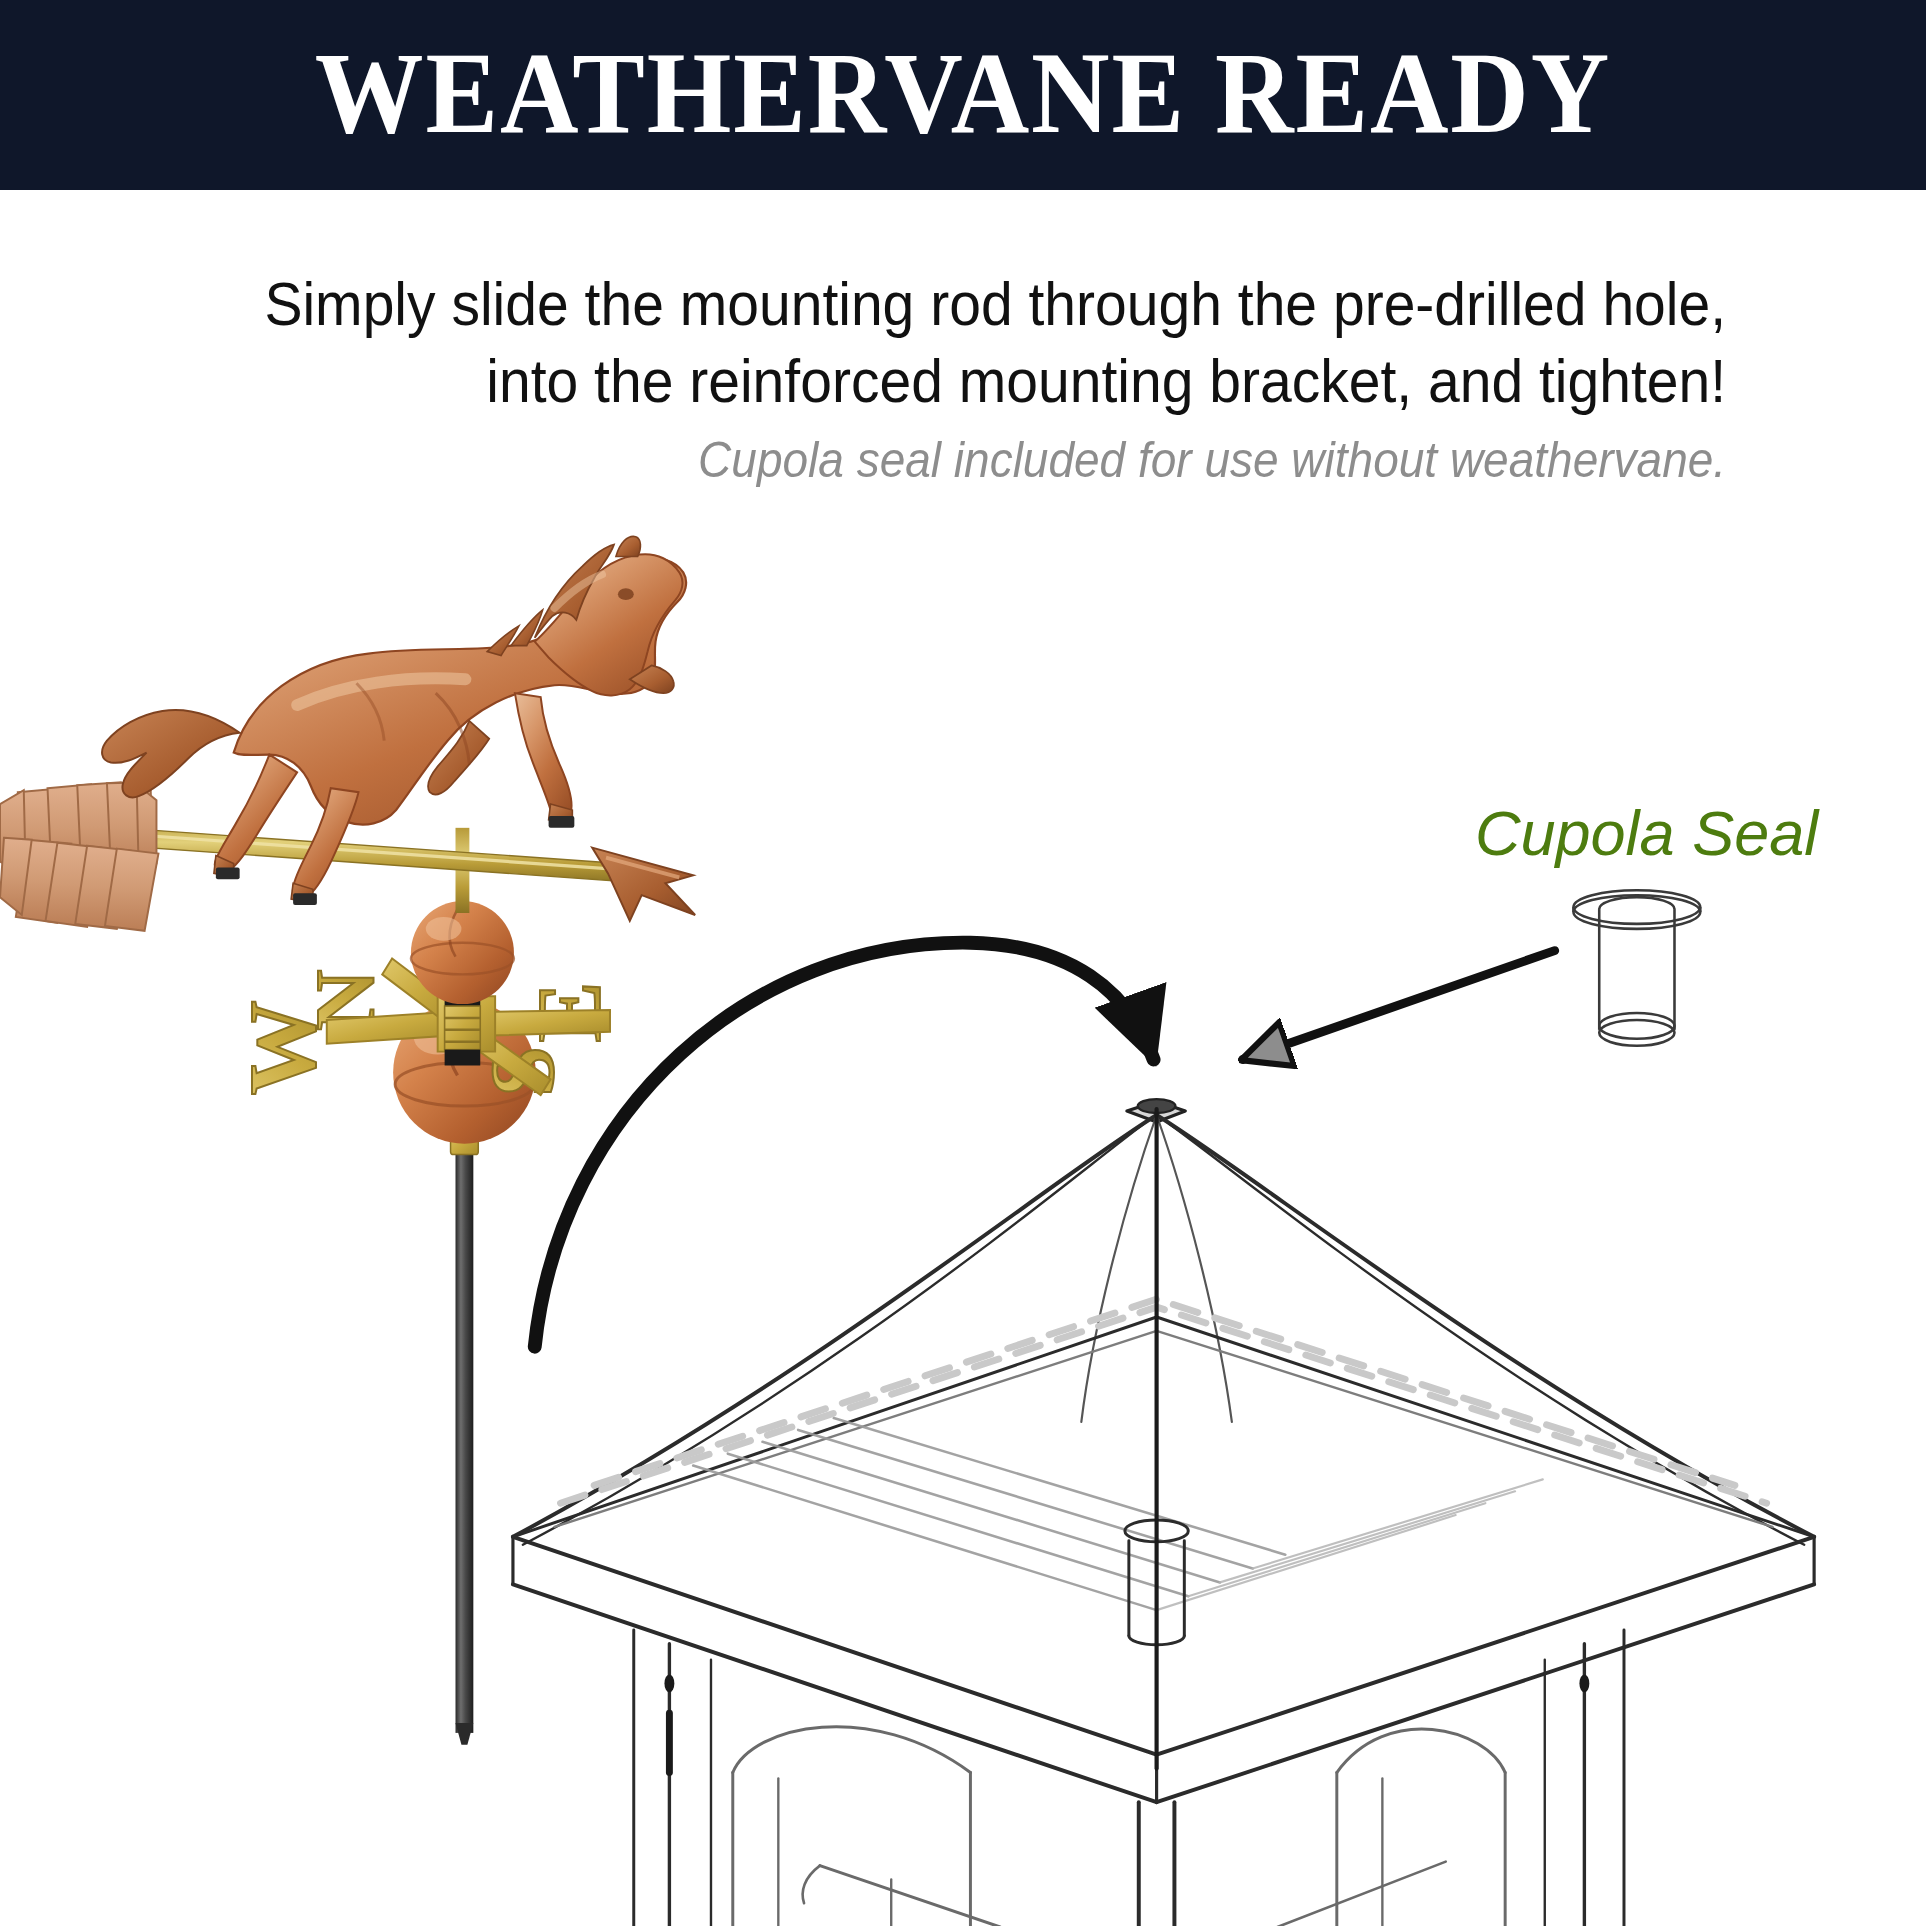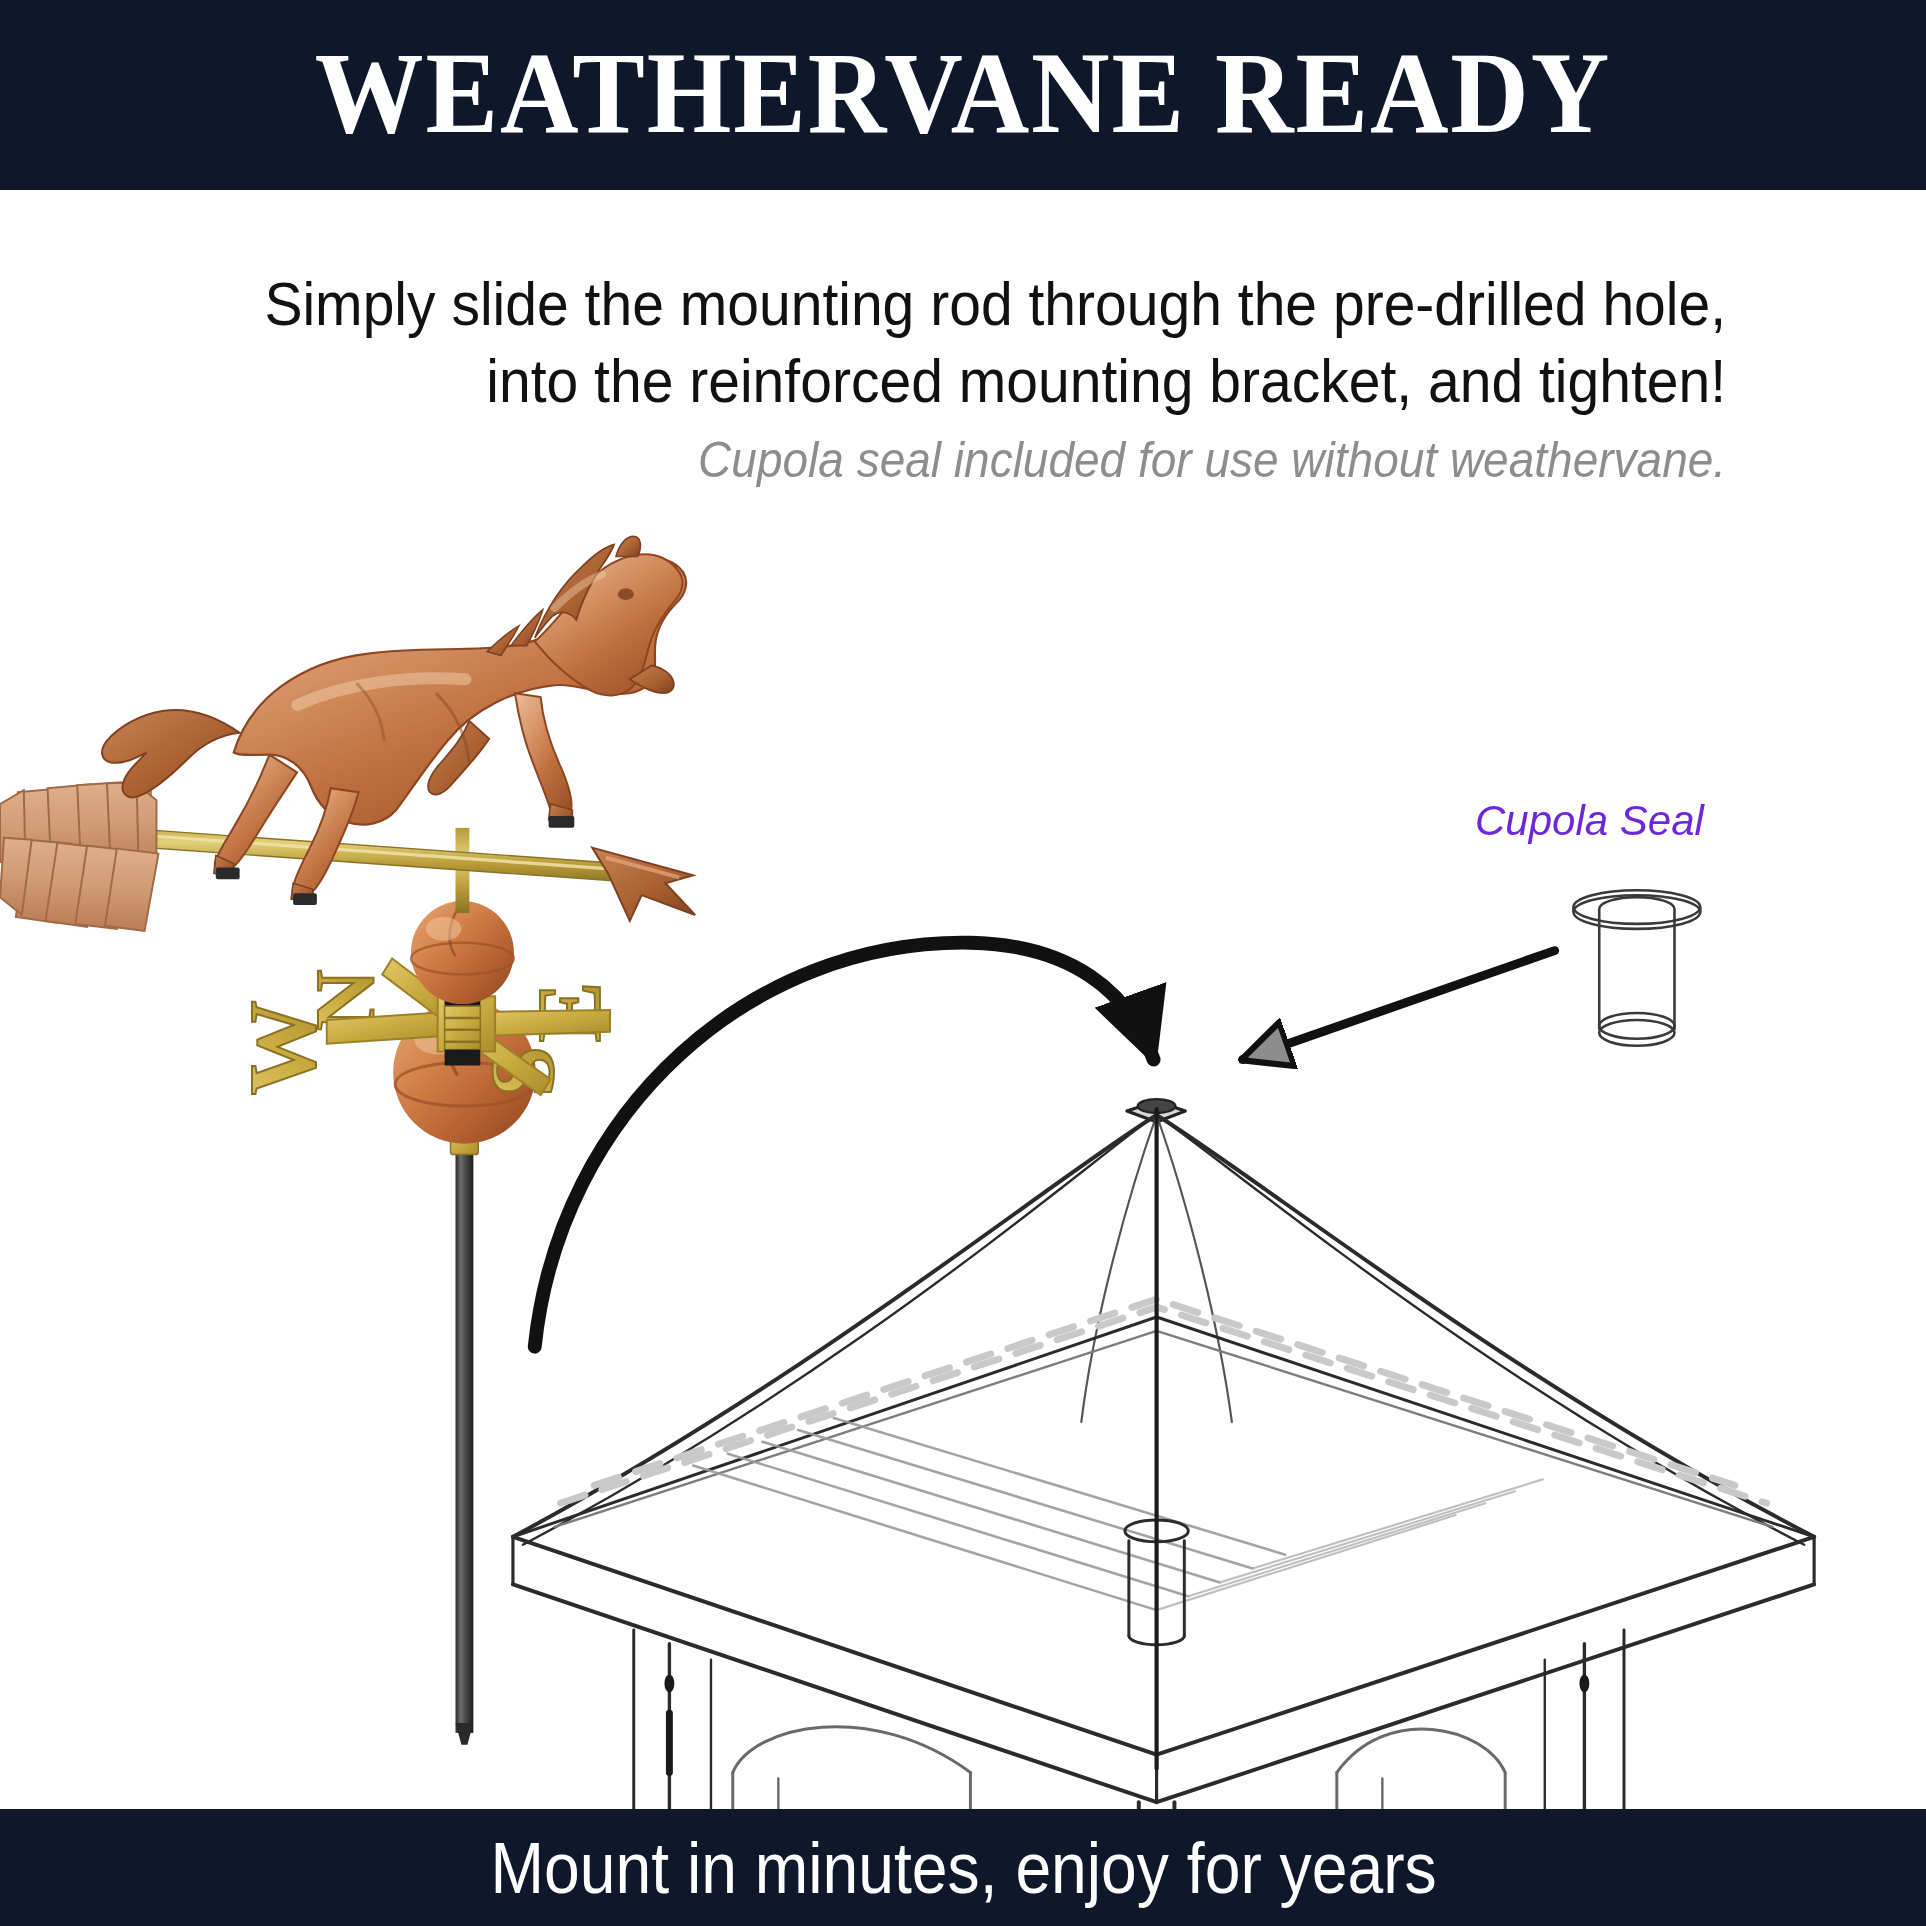--- a/index.html
+++ b/index.html
@@ -68,24 +68,24 @@
     font-style:italic;
     font-size:50px;
     line-height:59px;
     transform:scaleX(0.92);
     white-space:nowrap;
   }
 
   
   #cupola-seal-label{
     position:absolute;left:1475px;top:797px;
-    color:#6d28d9;
+    color:#4d7c0f;
     font-family:"Liberation Sans", sans-serif;
     font-style:italic;
-    font-size:42px;
+    font-size:63px;
     white-space:nowrap;
   }
 
   
   .layer{position:absolute;left:0;top:0;width:1927px;height:1927px;}
 </style>
 </head>
 <body>
 
 <div id="page">
@@ -430,18 +430,15 @@
       <path d="M360,690 C378,708 386,728 388,748" fill="none" stroke="#8e4521" stroke-width="3" opacity="0.4"></path>
     </g>
 
     <g fill="#2a2a2a">
       <rect x="218" y="876" width="24" height="12" rx="2"></rect>
       <rect x="296" y="902" width="24" height="12" rx="2"></rect>
       <rect x="554" y="824" width="26" height="12" rx="2"></rect>
     </g>
   </svg>
 
-  <div class="banner" id="bottom-banner">
-    <div id="footer-text">Mount in minutes, enjoy for years</div>
-  </div>
 
 </div>
 
 
 </body></html>

